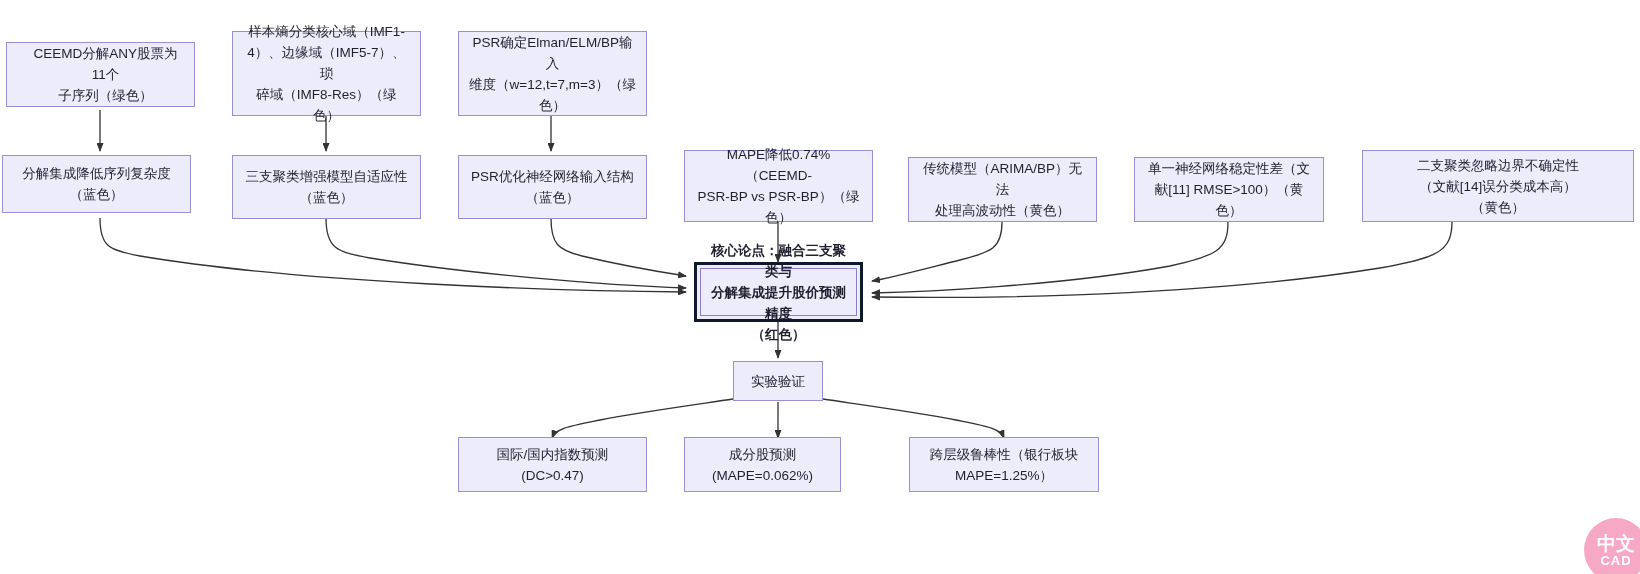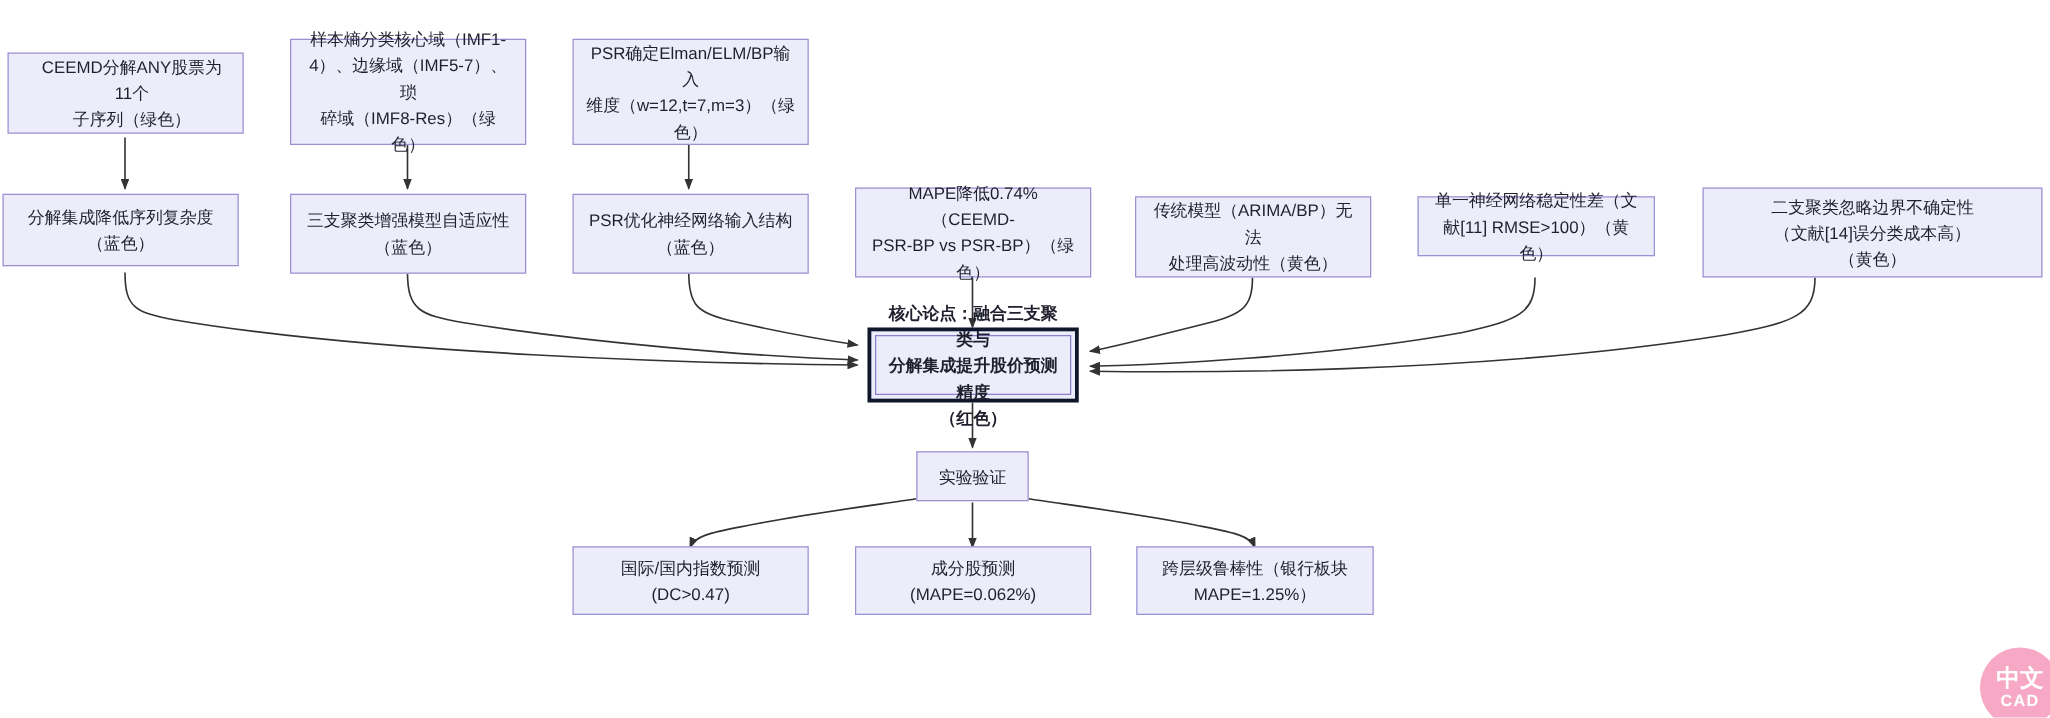--- a/index.html
+++ b/index.html
@@ -153,21 +153,21 @@
     <span class="node-label">MAPE降低0.74%（CEEMD-
 PSR-BP vs PSR-BP）（绿
 色）</span>
   </div>
 
   <div class="node-box" style="left:908px; top:157px; width:189px; height:65px;">
     <span class="node-label">传统模型（ARIMA/BP）无法
 处理高波动性（黄色）</span>
   </div>
 
-  <div class="node-box" style="left:1134px; top:157px; width:190px; height:48px;">
+  <div class="node-box" style="left:1134px; top:157px; width:190px; height:65px;">
     <span class="node-label">单一神经网络稳定性差（文
 献[11] RMSE&gt;100）（黄色）</span>
   </div>
 
   <div class="node-box" style="left:1362px; top:150px; width:272px; height:72px;">
     <span class="node-label">二支聚类忽略边界不确定性
 （文献[14]误分类成本高）
 （黄色）</span>
   </div>
 
@@ -179,21 +179,21 @@
 
   <div class="node-box" style="left:733px; top:361px; width:90px; height:40px;">
     <span class="node-label">实验验证</span>
   </div>
 
   <div class="node-box" style="left:458px; top:437px; width:189px; height:55px;">
     <span class="node-label">国际/国内指数预测
 (DC&gt;0.47)</span>
   </div>
 
-  <div class="node-box" style="left:684px; top:437px; width:189px; height:55px;">
+  <div class="node-box" style="left:684px; top:437px; width:157px; height:55px;">
     <span class="node-label">成分股预测
 (MAPE=0.062%)</span>
   </div>
 
   <div class="node-box" style="left:909px; top:437px; width:190px; height:55px;">
     <span class="node-label">跨层级鲁棒性（银行板块
 MAPE=1.25%）</span>
   </div>
 
   <div class="watermark" style="left:1584px; top:518px;">

